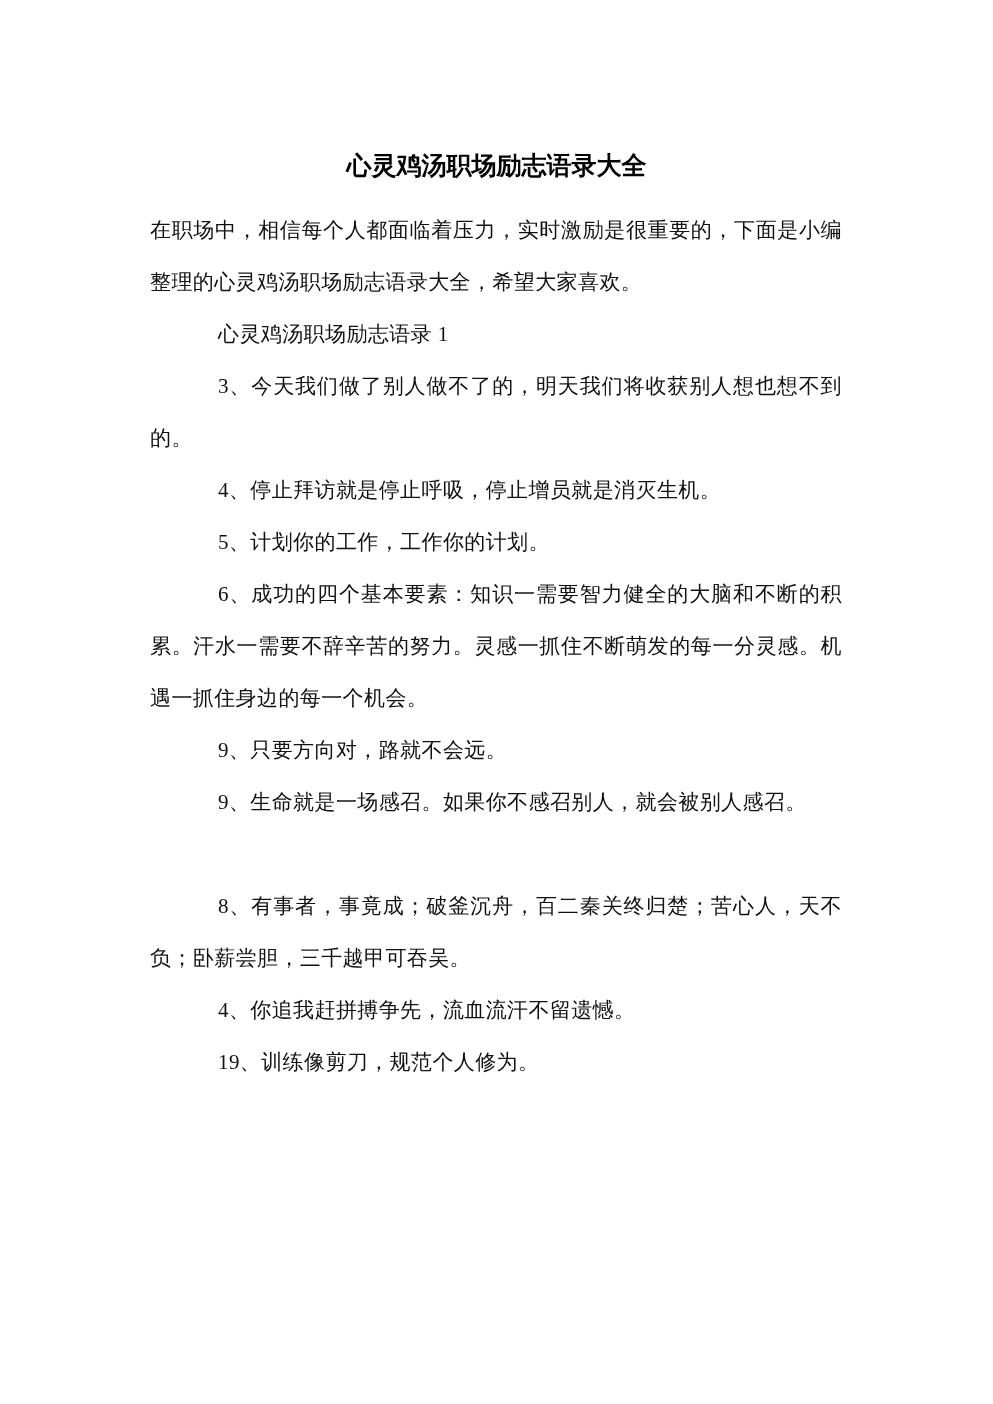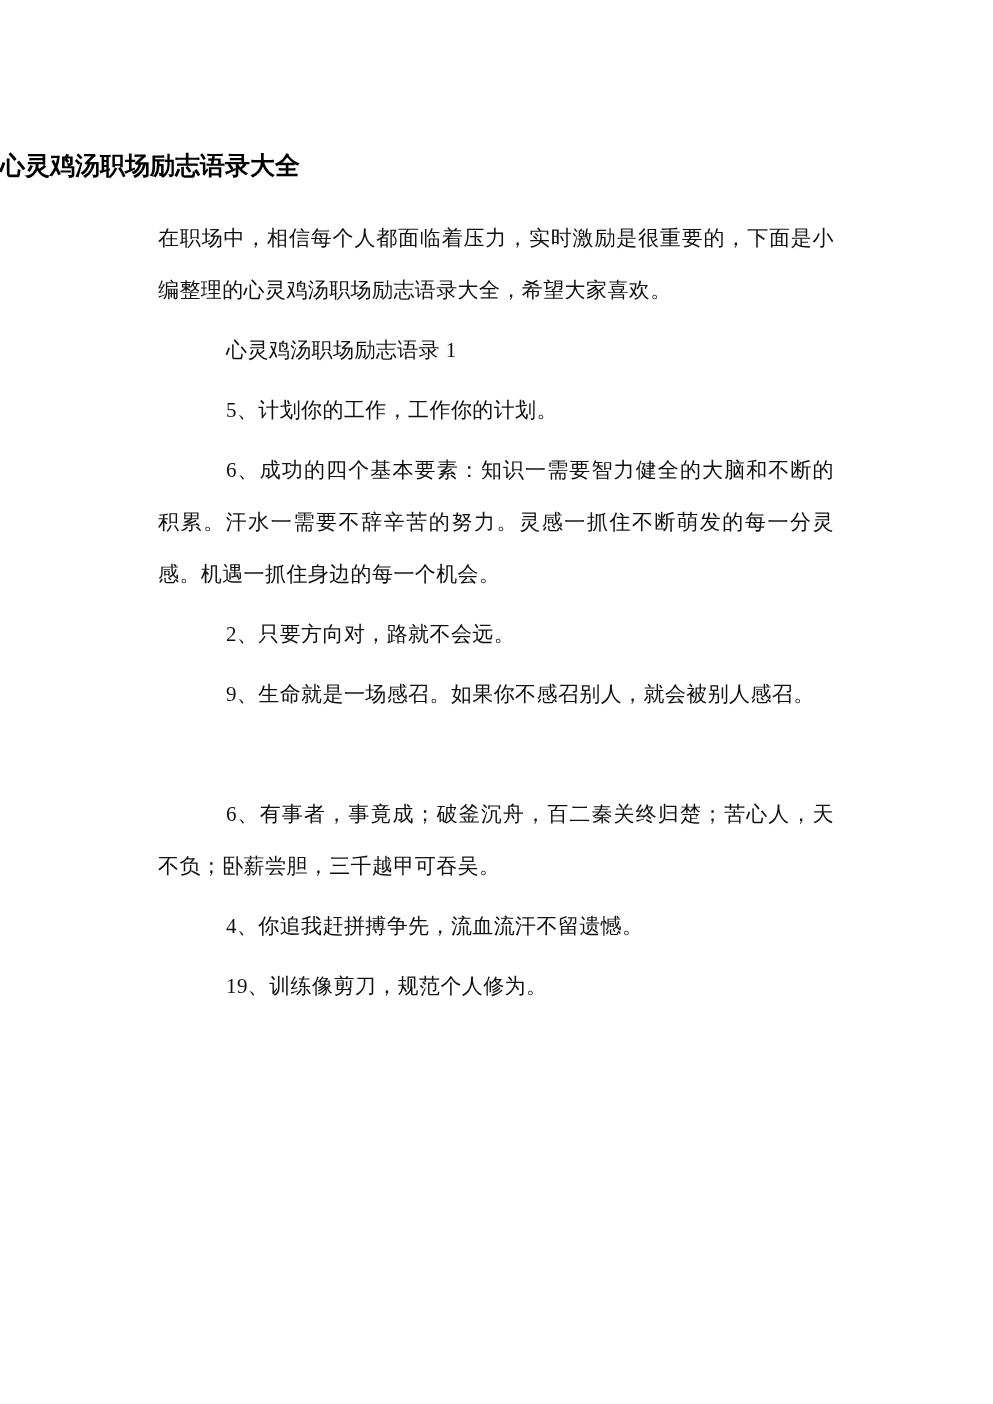--- a/index.html
+++ b/index.html
@@ -21,38 +21,38 @@
       top: 0;
       width: 993px;
       height: 1404px;
       background: #ffffff;
     }
     .title {
       position: absolute;
       left: 0;
       width: 993px;
       top: 146px;
-      text-align: left;
+      text-align: center;
       font-family: "DejaVu Sans", "Liberation Sans", sans-serif;
       font-size: 25px;
       font-weight: bold;
       line-height: 40px;
       letter-spacing: 0px;
       color: #000;
     }
     .content {
       position: absolute;
       left: 150px;
       top: 204px;
       width: 692px;
     }
     .para {
       font-size: 21px;
       line-height: 52px;
-      margin: 8px;
+      margin: 0;
       text-align: justify;
       text-indent: 0;
       color: #111;
       letter-spacing: 0.4px;
     }
     .para.indent {
       text-indent: 68px;
       font-family: Liberation Serif, serif;
     }
     .spacer {
@@ -61,22 +61,24 @@
   </style>
 </head>
 <body>
 
 <div class="page">
   <div class="title">心灵鸡汤职场励志语录大全</div>
 
   <div class="content">
     <p class="para">在职场中，相信每个人都面临着压力，实时激励是很重要的，下面是小编整理的心灵鸡汤职场励志语录大全，希望大家喜欢。</p>
     <p class="para indent">心灵鸡汤职场励志语录 1</p>
+    <p class="para indent">3、今天我们做了别人做不了的，明天我们将收获别人想也想不到的。</p>
+    <p class="para indent">4、停止拜访就是停止呼吸，停止增员就是消灭生机。</p>
     <p class="para indent">5、计划你的工作，工作你的计划。</p>
     <p class="para indent">6、成功的四个基本要素：知识一需要智力健全的大脑和不断的积累。汗水一需要不辞辛苦的努力。灵感一抓住不断萌发的每一分灵感。机遇一抓住身边的每一个机会。</p>
-    <p class="para indent">2、只要方向对，路就不会远。</p>
+    <p class="para indent">9、只要方向对，路就不会远。</p>
     <p class="para indent">9、生命就是一场感召。如果你不感召别人，就会被别人感召。</p>
     <div class="spacer"></div>
-    <p class="para indent">6、有事者，事竟成；破釜沉舟，百二秦关终归楚；苦心人，天不负；卧薪尝胆，三千越甲可吞吴。</p>
+    <p class="para indent">8、有事者，事竟成；破釜沉舟，百二秦关终归楚；苦心人，天不负；卧薪尝胆，三千越甲可吞吴。</p>
     <p class="para indent">4、你追我赶拼搏争先，流血流汗不留遗憾。</p>
     <p class="para indent">19、训练像剪刀，规范个人修为。</p>
   </div>
 </div>
 
 </body></html>

